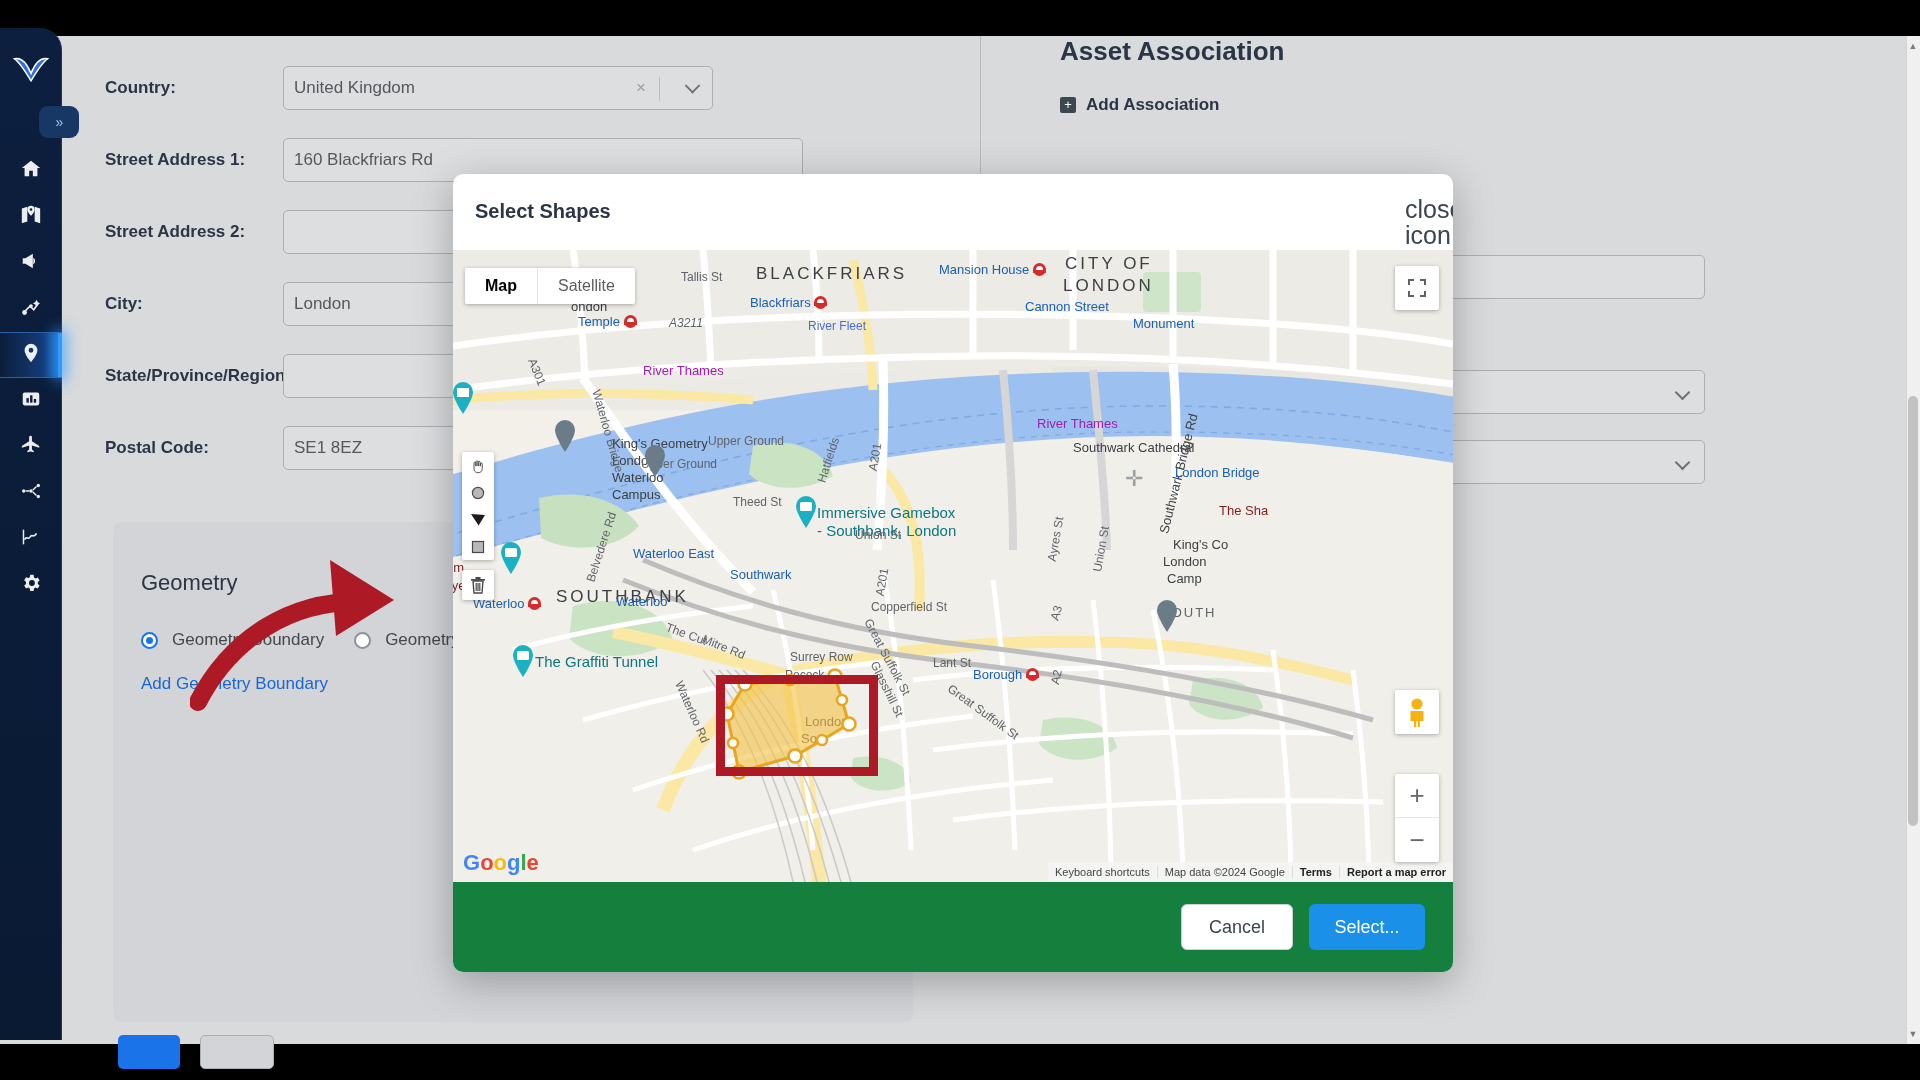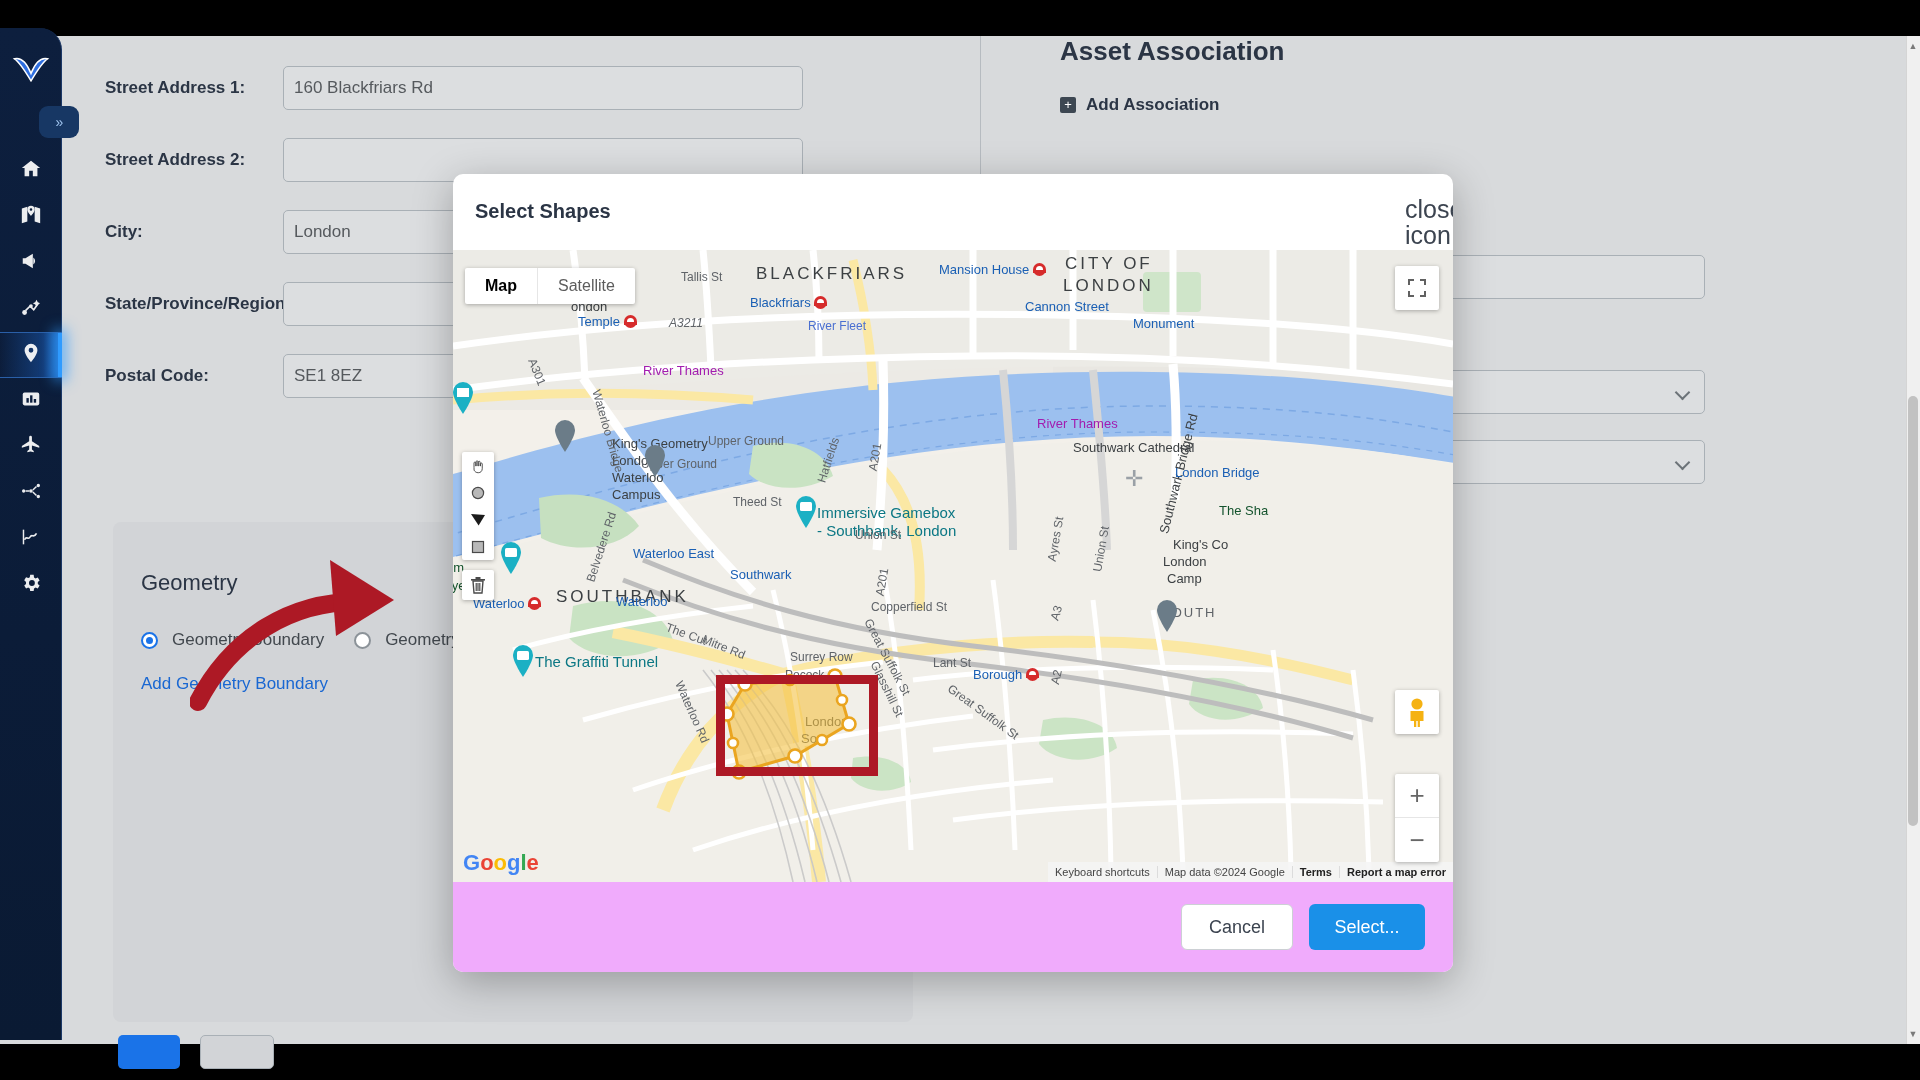--- a/index.html
+++ b/index.html
@@ -211,42 +211,42 @@
 
   .redbox {
     position: absolute; left: 263px; top: 425px; width: 162px; height: 101px;
     border: 9px solid #ad1925; z-index: 28; pointer-events: none;
   }
 
   
   .modal-foot {
     position: absolute; left: 0; bottom: 0; width: 1000px; height: 90px;
     display: flex; align-items: center; justify-content: flex-end; gap: 16px;
-    padding-right: 28px; background: #f0abfc;
+    padding-right: 28px; background: #15803d;
   }
   .btn-cancel {
     min-width: 112px; height: 46px; background: #fff; border: 1px solid #ccd0d4;
     border-radius: 6px; font-size: 18px; color: #3c4450; cursor: pointer;
   }
   .btn-select {
     min-width: 116px; height: 46px; background: #1a90e8; border: none;
     border-radius: 6px; font-size: 18px; color: #fff; cursor: pointer;
   }
 
   
   .lbl { position: absolute; z-index: 12; white-space: nowrap; pointer-events: none;
          font-family: "Liberation Sans", sans-serif; }
   .lbl-road { color: #5f6368; font-size: 12px; }
   .lbl-water { color: #a21caf; font-size: 13px; }
   .lbl-water-sm { color: #4a6fd1; font-size: 12px; }
   .lbl-place { color: #3c4043; font-size: 13px; }
   .lbl-area { color: #3c4043; font-size: 17px; letter-spacing: 3px; }
   .lbl-area-sm { color: #5f6368; font-size: 13px; letter-spacing: 2px; }
   .lbl-transit { color: #1a5fb4; font-size: 13px; }
-  .lbl-poi { color: #14532d; font-size: 13px; }
+  .lbl-poi { color: #7f1d1d; font-size: 13px; }
   .lbl-poi-big { color: #0b7784; font-size: 15px; }
   .tube { display:inline-block; width: 13px; height: 13px; border-radius: 50%;
           border: 3px solid #d62b2b; vertical-align: -2px; position: relative; background:#fff;}
   .tube::after { content:""; position:absolute; left:-3px; top:4px; width:13px; height:3px; background:#d62b2b; }
   .poi-pin { position:absolute; width: 24px; height: 32px; z-index: 14; }
 </style>
 </head>
 <body>
 
 <div id="root">
@@ -264,20 +264,29 @@
 
   <div class="right-col">
     <div class="rc-title">Asset Association</div>
     <div class="rc-add">
       <span class="rc-plus">+</span>
       <span class="rc-add-label">Add Association</span>
     </div>
   </div>
 
   <div class="form-area">
+    <div class="frow">
+      <div class="flabel">Country:</div>
+      <div class="fctl w430">
+        <span>United Kingdom</span>
+        <span class="sel-x">×</span>
+        <i class="sel-div"></i>
+          <i class="sel-caret"></i>
+      </div>
+    </div>
     <div class="frow">
       <div class="flabel">Street Address 1:</div>
       <div class="fctl w520">
         <span>160 Blackfriars Rd</span>
       </div>
     </div>
     <div class="frow">
       <div class="flabel">Street Address 2:</div>
       <div class="fctl w520">
         <span></span>

